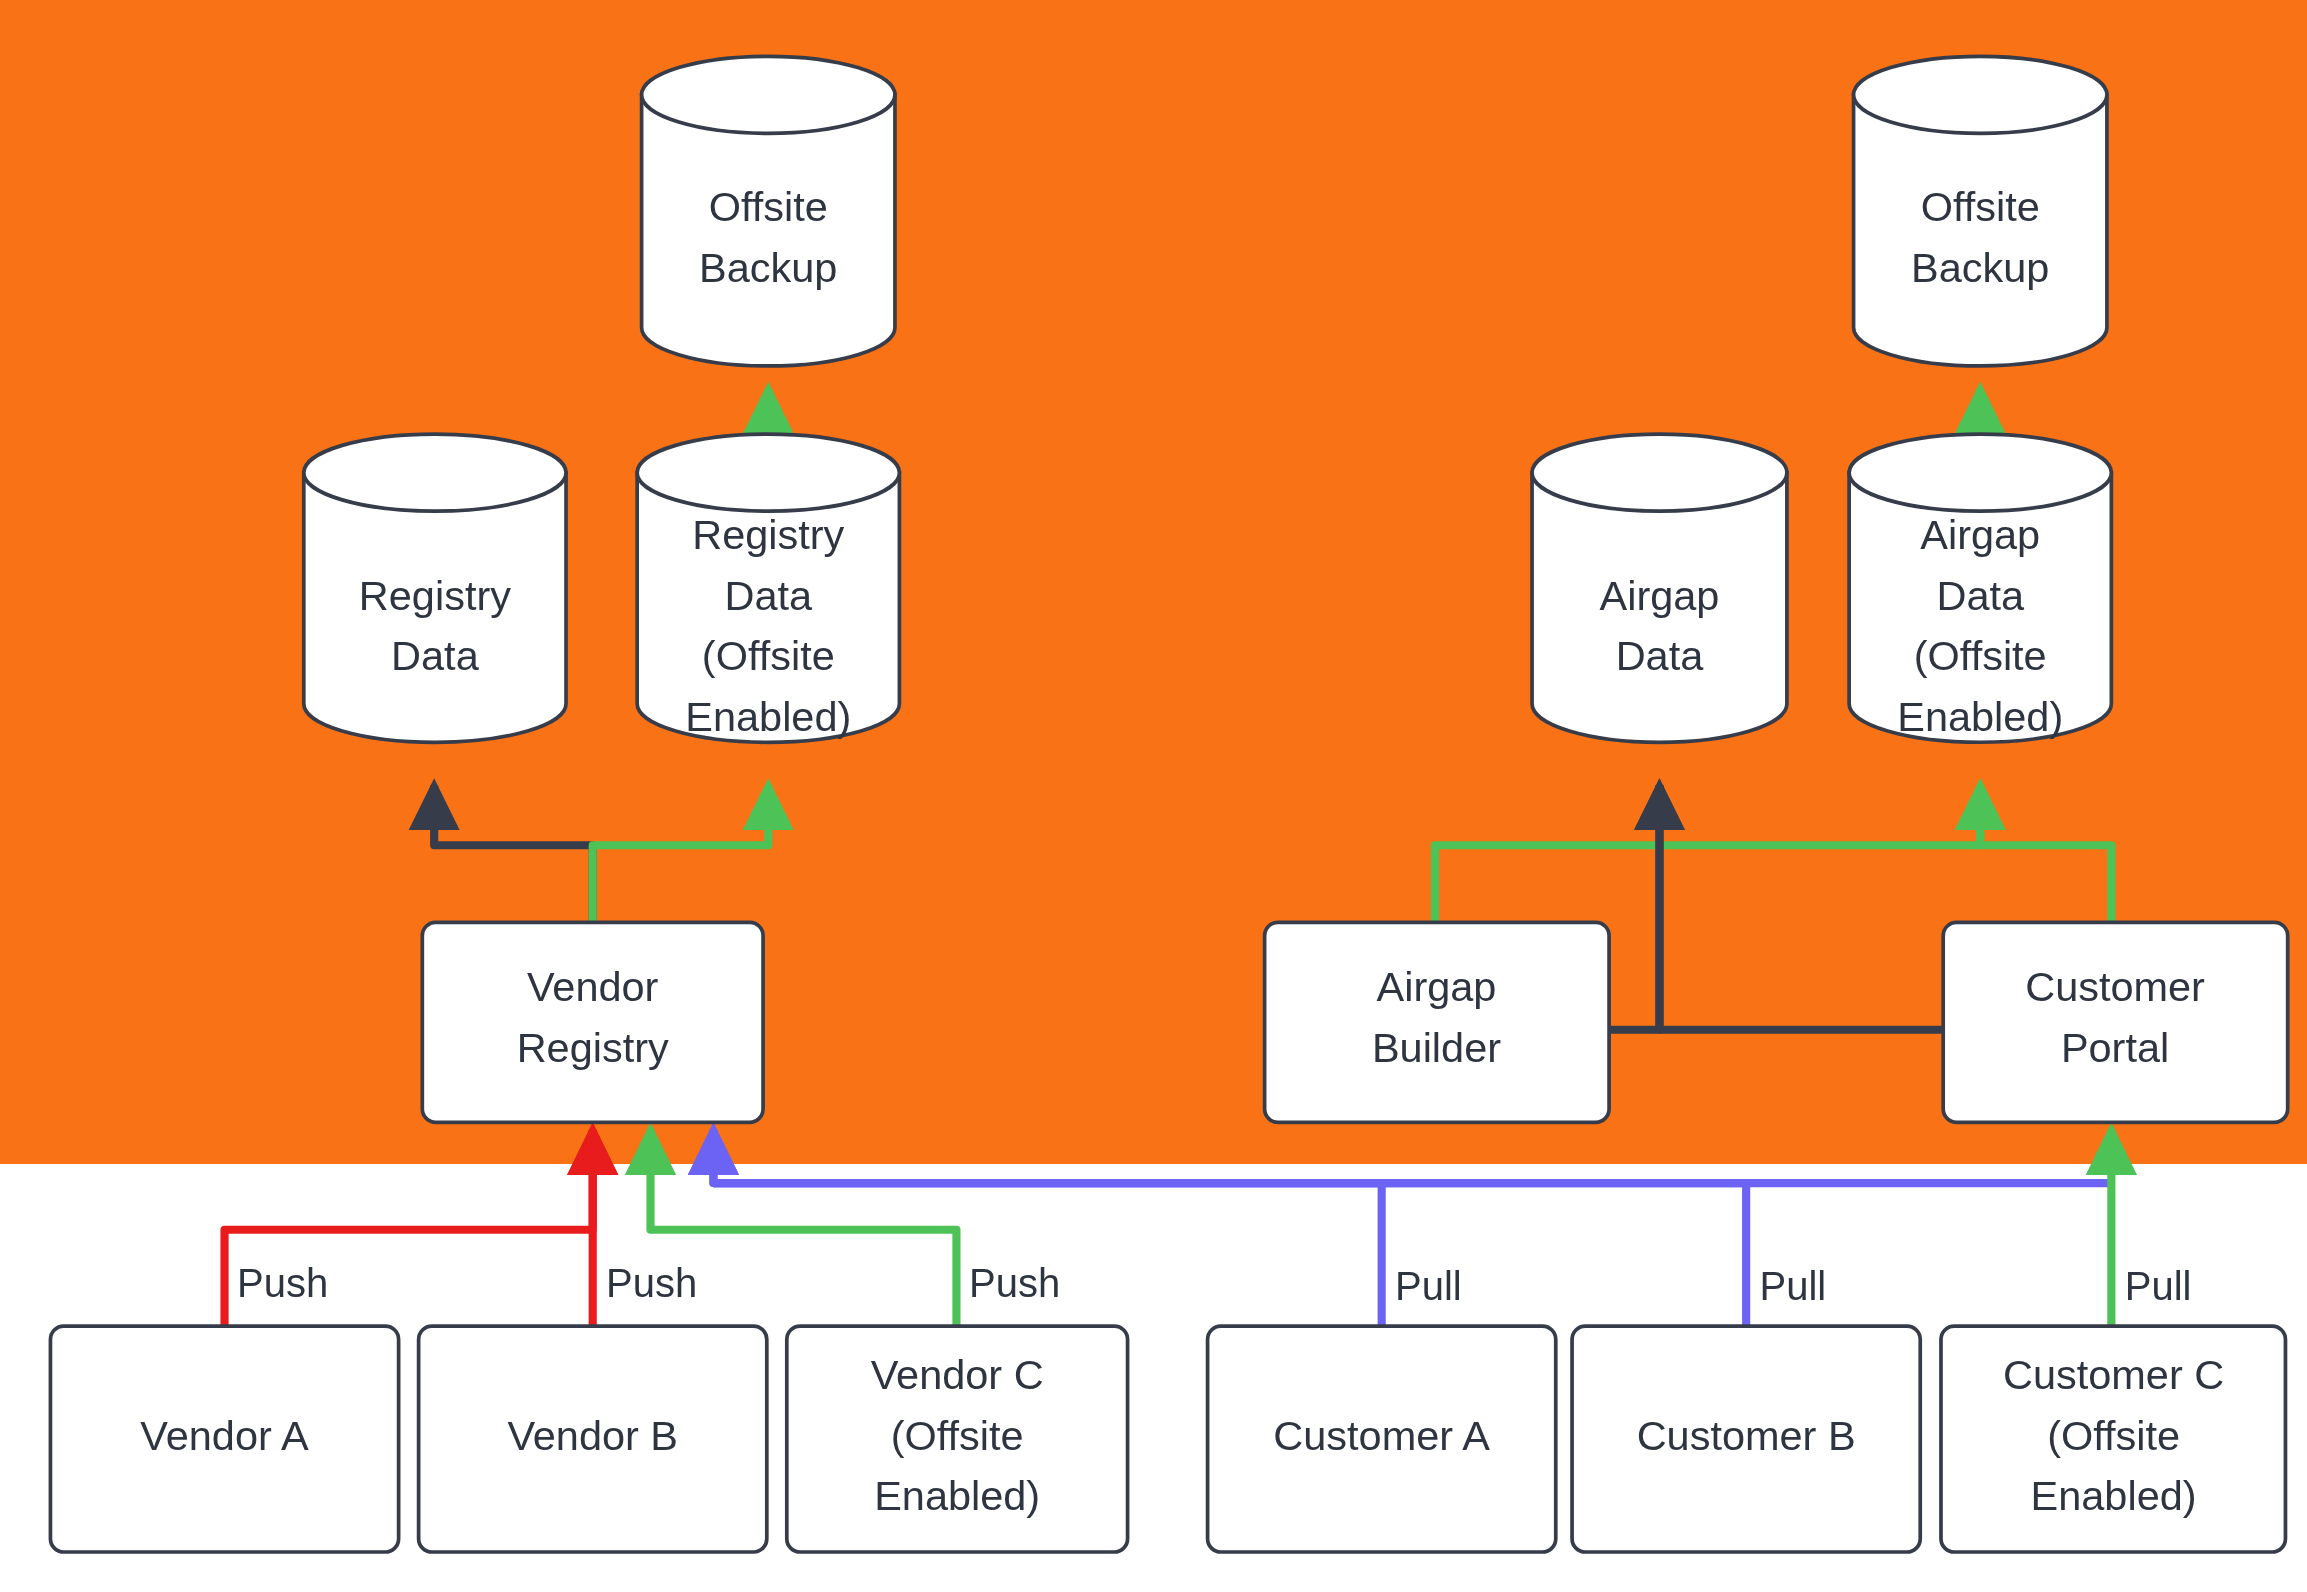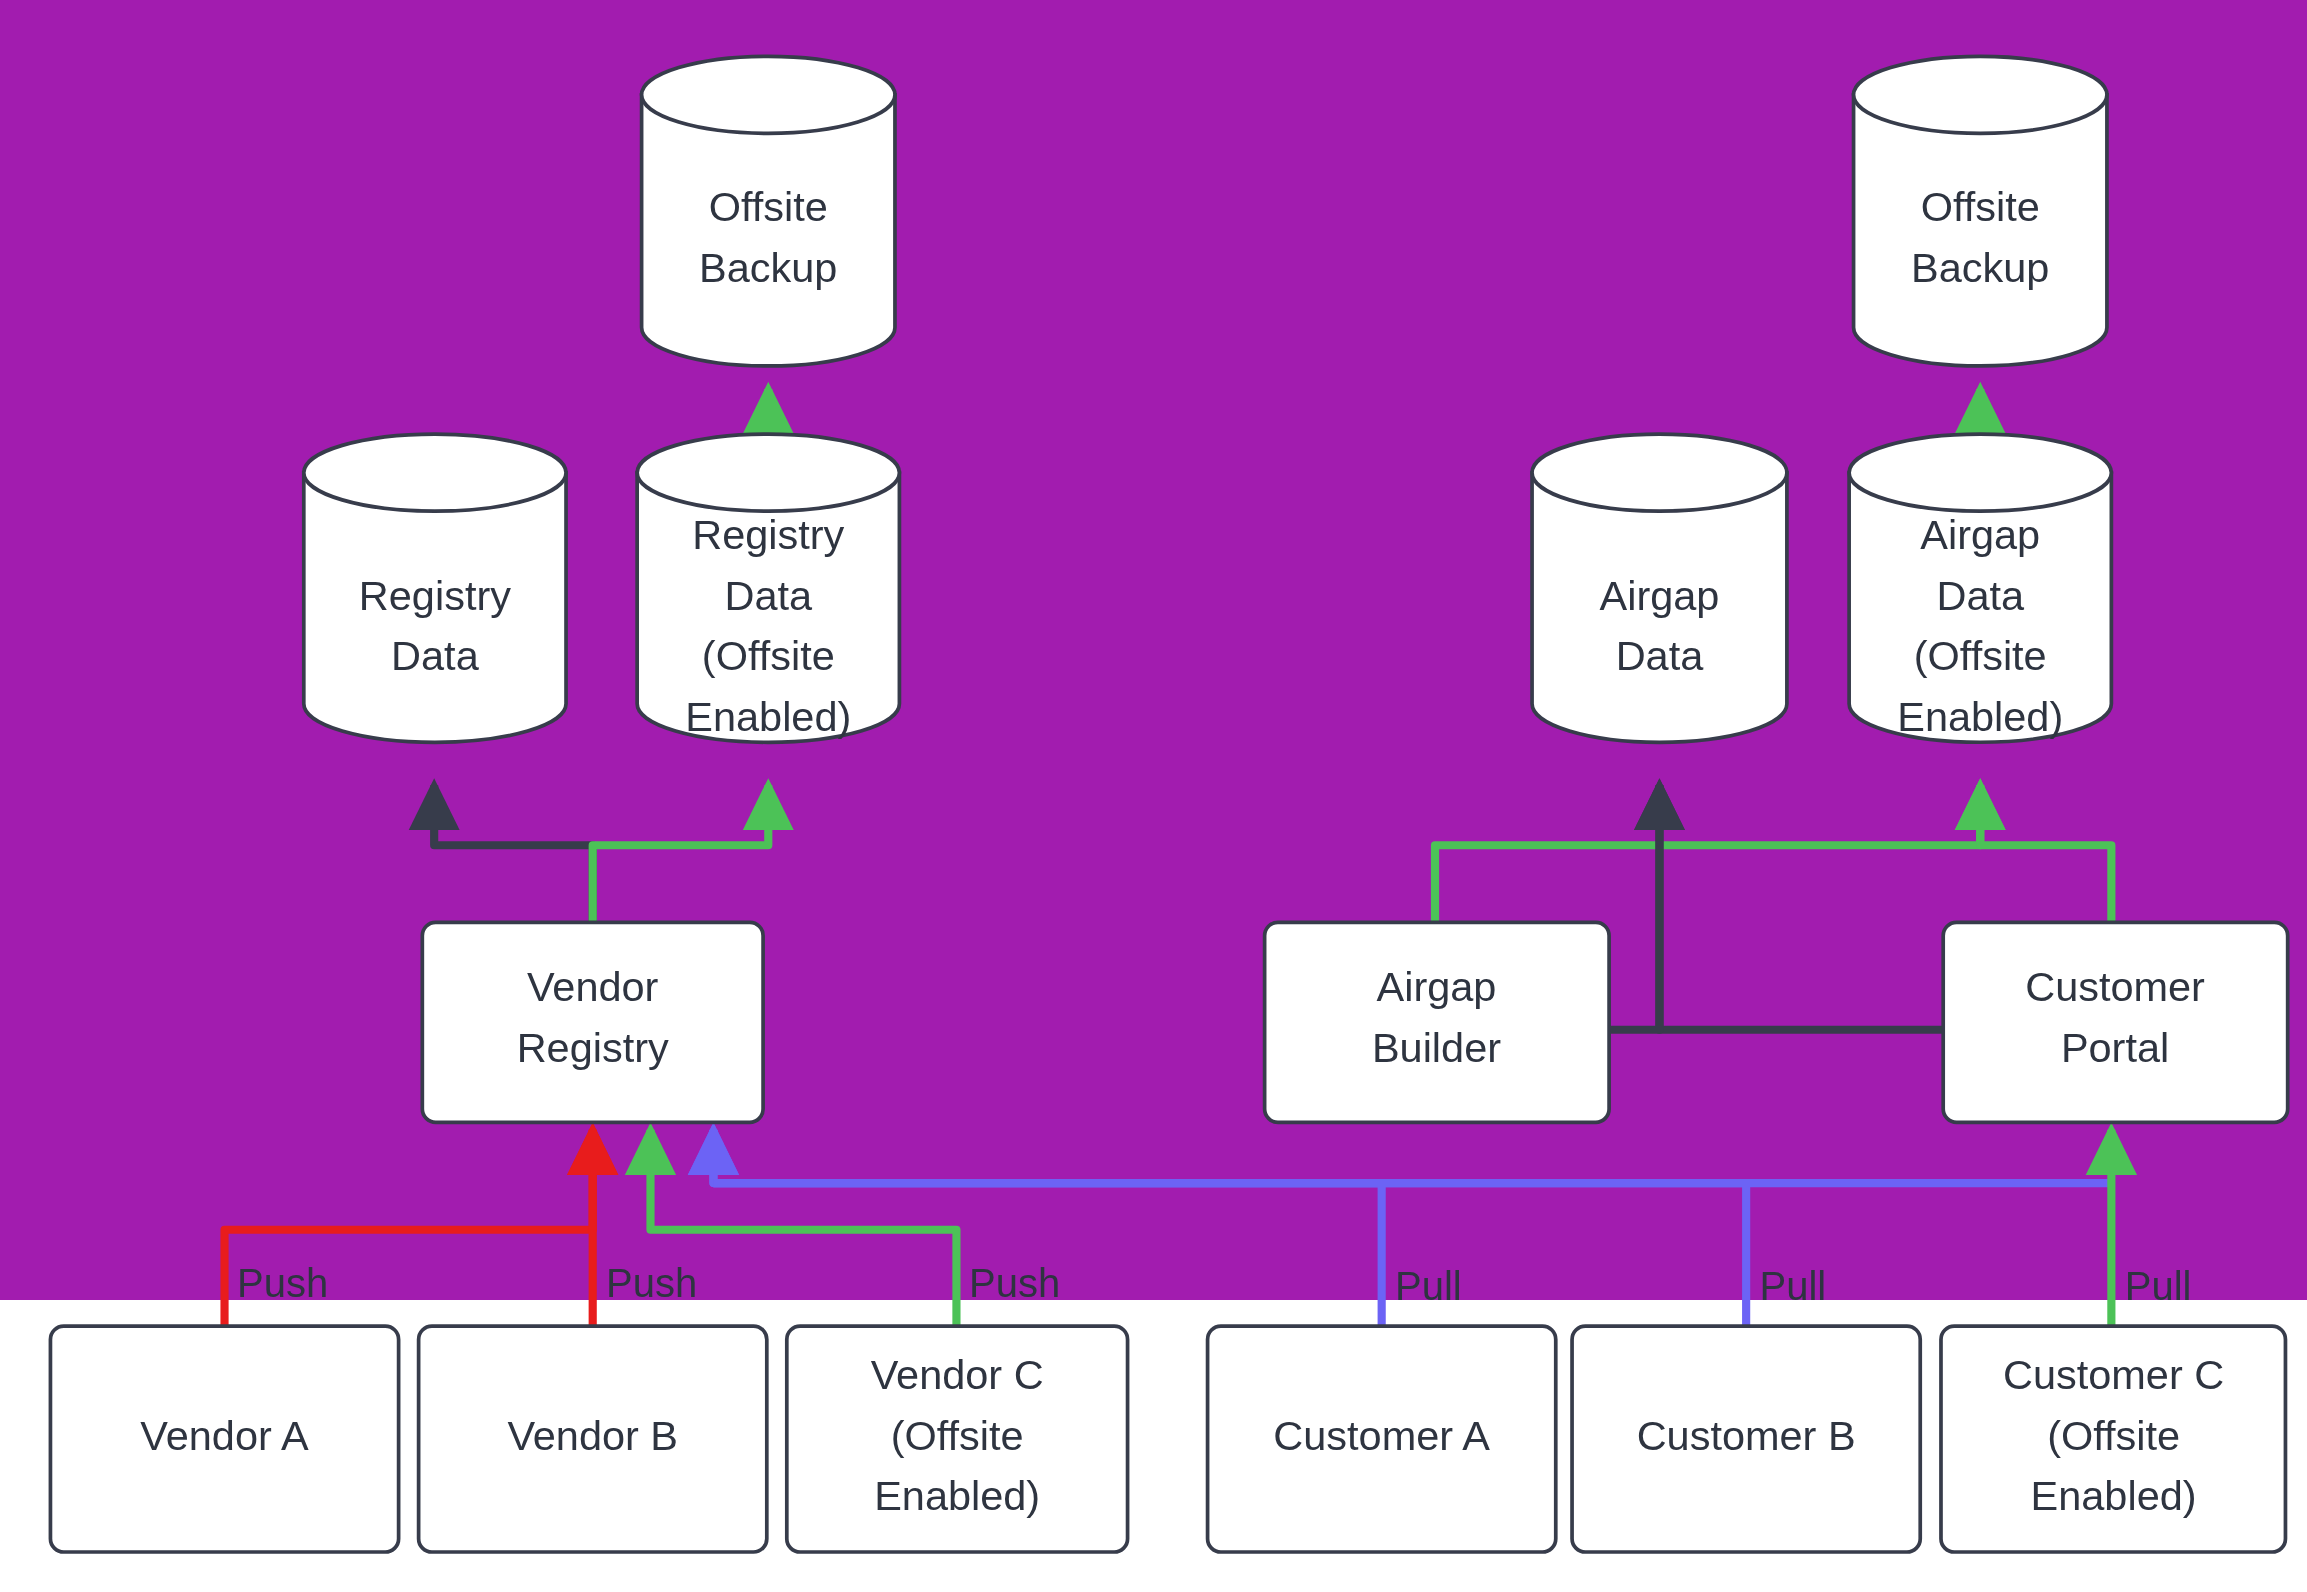--- a/index.html
+++ b/index.html
@@ -1,18 +1,18 @@
 <!DOCTYPE html>
 <html style="font-size:12px"><head>
 <meta charset="utf-8">
 <style>
   html,body{margin:0;padding:0;background:#ffffff;}
   body{width:2307px;height:1592px;overflow:hidden;
        font-family:"Liberation Sans","DejaVu Sans",sans-serif;}
-  #stage{position:relative;width:2307px;height:1300px;background:#a21caf;}
+  #stage{position:relative;width:2307px;height:1164px;background:#f97316;}
   svg#diagram{position:absolute;left:0;top:0;width:2307px;height:1592px;display:block;}
   .node-shape{fill:#ffffff;stroke:#373C4B;stroke-width:5;}
   .cyl-top{fill:#ffffff;stroke:#373C4B;stroke-width:5;}
   .nodelabel{fill:#2E3440;font-family:"Liberation Sans","DejaVu Sans",sans-serif;
              font-size:56px;text-anchor:middle;dominant-baseline:middle;}
   .edgelabel{fill:#2E3440;font-family:"Liberation Sans","DejaVu Sans",sans-serif;
              font-size:54px;text-anchor:start;dominant-baseline:middle;}
   .link{fill:none;stroke-width:11;stroke-linecap:butt;stroke-linejoin:round;}
 </style>
 </head>

